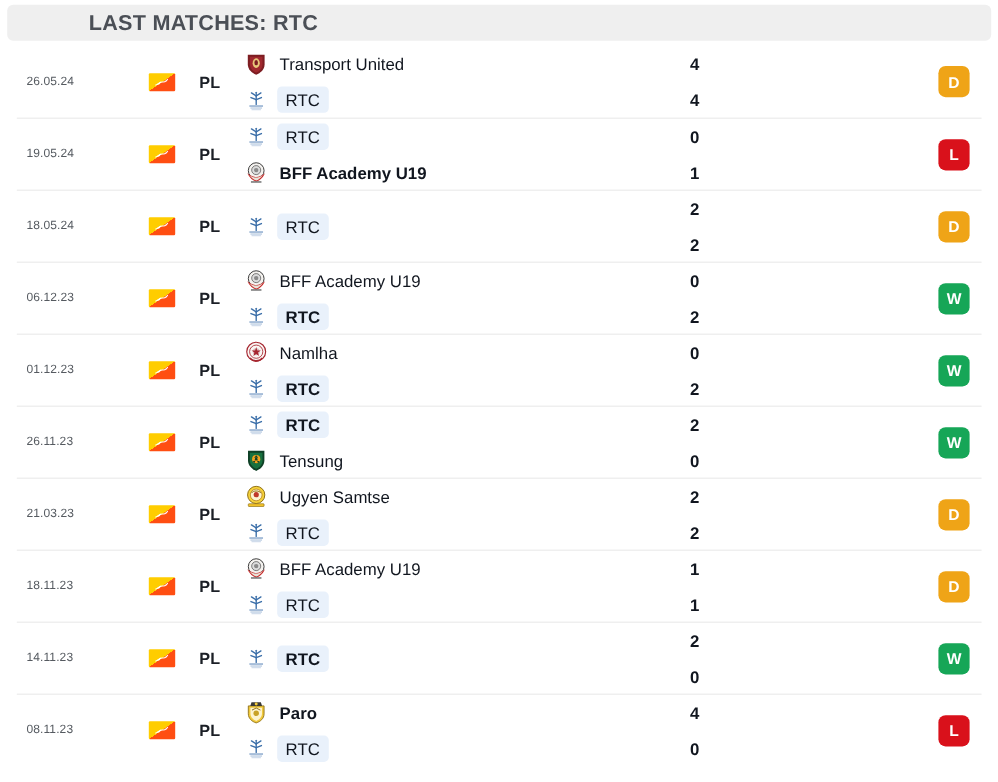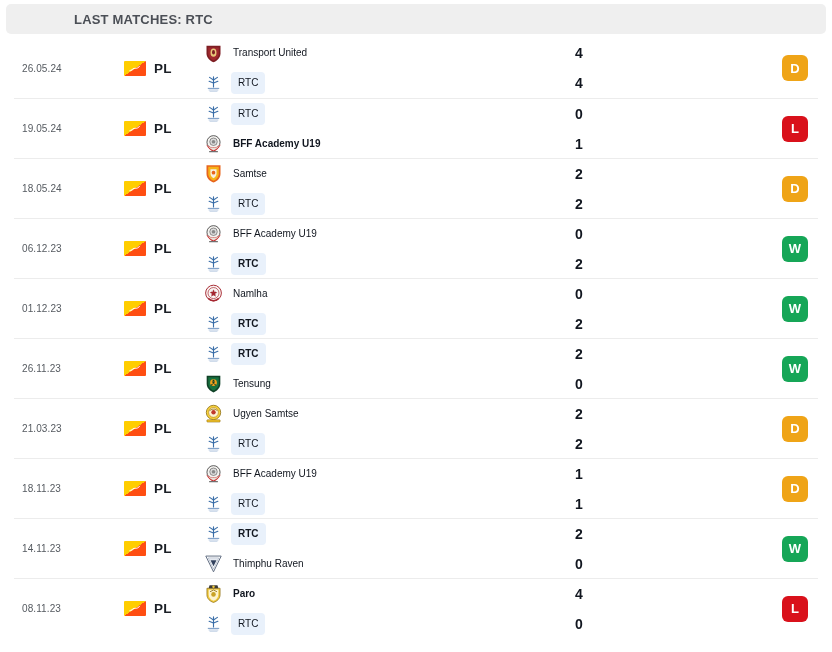--- a/index.html
+++ b/index.html
@@ -28,21 +28,21 @@
     margin: 4px 6px 0 6px;
     height: 30px;
     background: #efefef;
     border-radius: 5px;
     display: flex;
     align-items: center;
     padding-left: 20px;
     box-sizing: border-box;
   }
   .section-header .title {
-    font-size: 13px;
+    font-size: 18px;
     font-weight: bold;
     color: #4b4f56;
     letter-spacing: 0.2px;
     padding-left: 48px;
   }
 
   
   .match-list {
     margin-top: 4px;
   }
@@ -65,21 +65,21 @@
     color: #555a60;
     padding-left: 8px;
     box-sizing: border-box;
     letter-spacing: 0.1px;
   }
   .col-league {
     width: 72px;
     flex: 0 0 72px;
     display: flex;
     align-items: center;
-    gap: 8px;
+    gap: 20px;
   }
   .flag {
     width: 22px;
     height: 15px;
     border-radius: 1px;
     position: relative;
     overflow: hidden;
     flex: 0 0 22px;
     background: linear-gradient(to bottom right, #ffcd00 0 49.6%, #ff4e12 50.4% 100%);
   }
@@ -116,21 +116,21 @@
   }
   .crest {
     width: 21px;
     height: 21px;
     flex: 0 0 21px;
     margin-right: 9px;
     position: relative;
   }
   .crest svg { display: block; width: 21px; height: 21px; }
   .team-name {
-    font-size: 10px;
+    font-size: 14px;
     color: #11161f;
     white-space: nowrap;
     line-height: 18px;
   }
   .team-name.bold { font-weight: bold; }
   .team-name.highlight {
     background: #e9f1fb;
     border-radius: 4px;
     padding: 2px 7px;
     margin-left: -2px;
@@ -299,31 +299,20 @@
           <span class="flag">
             <svg class="dragon" viewBox="0 0 24 18" fill="none" stroke="currentColor" stroke-width="1.5" stroke-linecap="round" stroke-linejoin="round">
       <path d="M3 13 C6 13 7 10 10 9 C13 8 15 10 18 7"></path>
       <path d="M10 9 C9 11 7 12 5 12"></path>
       <path d="M18 7 L20 5"></path>
     </svg>
           </span>
           <span class="league-code">PL</span>
         </div>
         <div class="col-teams">
-          <div class="team-line">
-            <span class="crest">
-              <svg viewBox="0 0 24 24">
-        <path d="M4 2.5 H20 V12.5 C20 17.5 16 21 12 22.3 C8 21 4 17.5 4 12.5 Z" fill="#e8641c"></path>
-        <path d="M6 4.3 H18 V12.3 C18 16.2 15 19 12 20.3 C9 19 6 16.2 6 12.3 Z" fill="#f6b319"></path>
-        <path d="M8.5 7 H15.5 V12 C15.5 14.8 13.6 16.6 12 17.4 C10.4 16.6 8.5 14.8 8.5 12 Z" fill="#f7efe0"></path>
-        <circle cx="12" cy="11" r="2.1" fill="#e8641c"></circle>
-      </svg>
-            </span>
-            <span class="team-name">Samtse</span>
-          </div>
           <div class="team-line">
             <span class="crest">
               <svg viewBox="0 0 24 24">
         <g fill="none" stroke="#3a6ea8" stroke-width="1.3" stroke-linecap="round">
           <path d="M12 4.5 L12 16"></path>
           <path d="M12 8 L7.5 5"></path>
                   <path d="M12 8 L16.5 5"></path>
           <path d="M12 11.5 L7 9.5"></path>
                   <path d="M12 11.5 L17 9.5"></path>
         </g>
@@ -625,31 +614,20 @@
           <path d="M12 11.5 L7 9.5"></path>
                   <path d="M12 11.5 L17 9.5"></path>
         </g>
         <rect x="5.5" y="17" width="13" height="1.1" fill="#6d93c0"></rect>
         <rect x="6.5" y="19" width="11" height="0.9" fill="#9fb8d6"></rect>
         <rect x="7.5" y="20.7" width="9" height="0.8" fill="#bccde3"></rect>
       </svg>
             </span>
             <span class="team-name bold highlight">RTC</span>
           </div>
-          <div class="team-line">
-            <span class="crest">
-              <svg viewBox="0 0 24 24">
-        <path d="M3.2 3.5 H20.8 L12 21.5 Z" fill="#ffffff" stroke="#5f6b80" stroke-width="1.1" stroke-linejoin="round"></path>
-        <path d="M6 5.6 H18 L12 18.5 Z" fill="#fafbfd" stroke="#9aa6b8" stroke-width="0.7"></path>
-        <path d="M8.6 8.2 L12 15 L15.4 8.2 Z" fill="#31405c"></path>
-        <rect x="6.6" y="6.3" width="10.8" height="1.1" fill="#cfd6e2"></rect>
-      </svg>
-            </span>
-            <span class="team-name">Thimphu Raven</span>
-          </div>
         </div>
         <div class="col-scores">
           <div class="score-line">2</div>
           <div class="score-line">0</div>
         </div>
         <div class="col-result">
           <span class="result-badge W">W</span>
         </div>
       </div>
       <div class="match-row">

